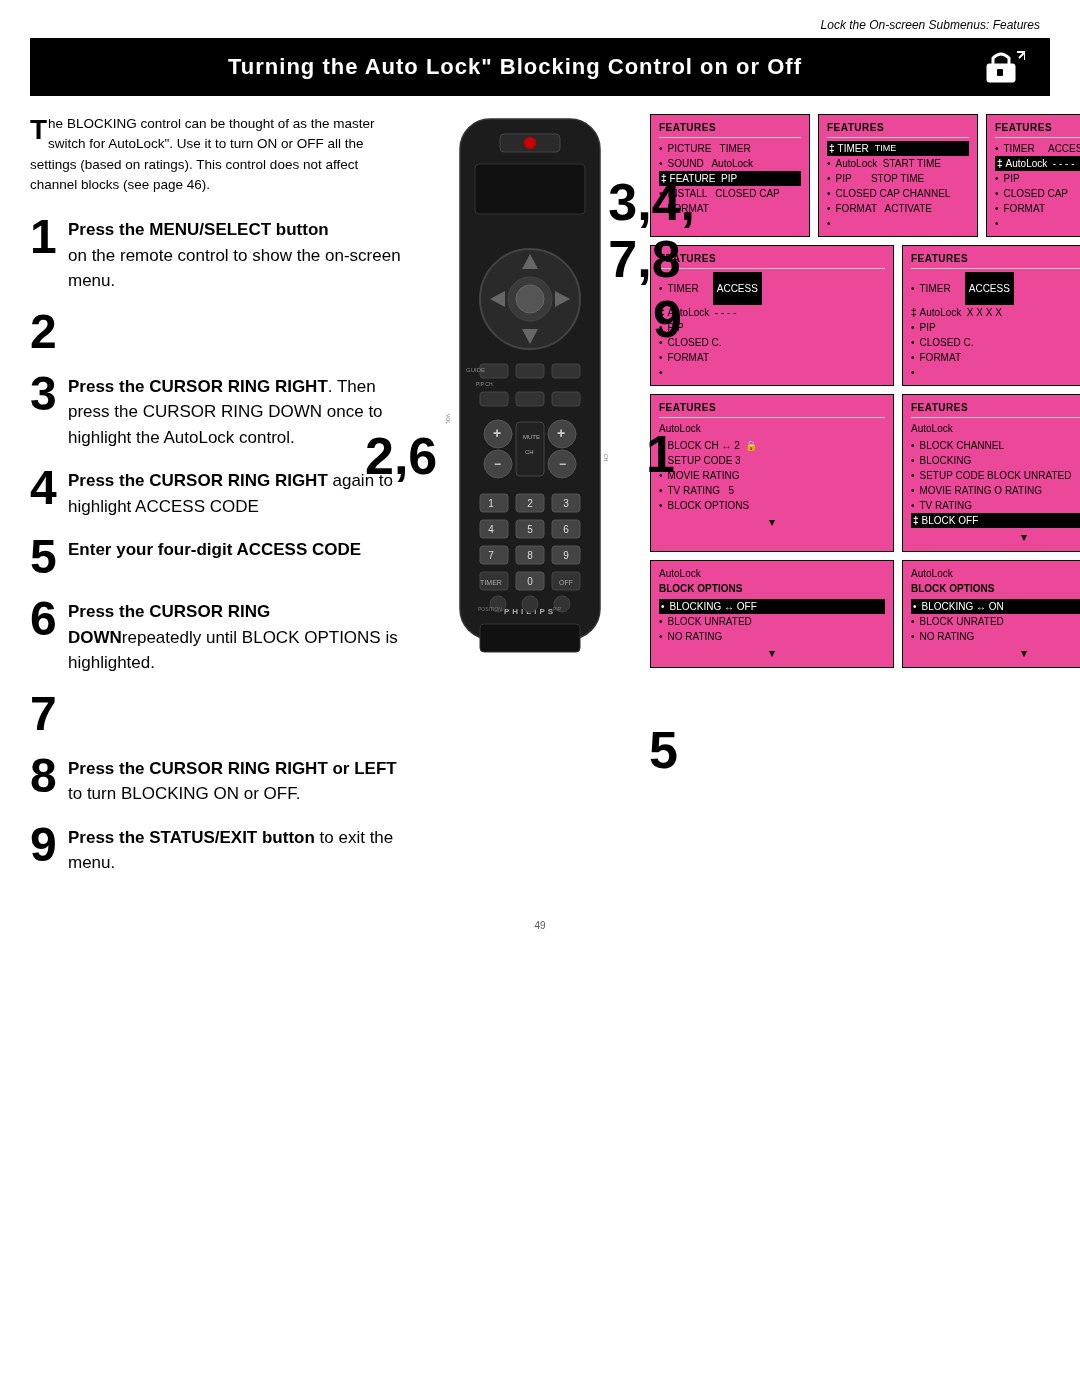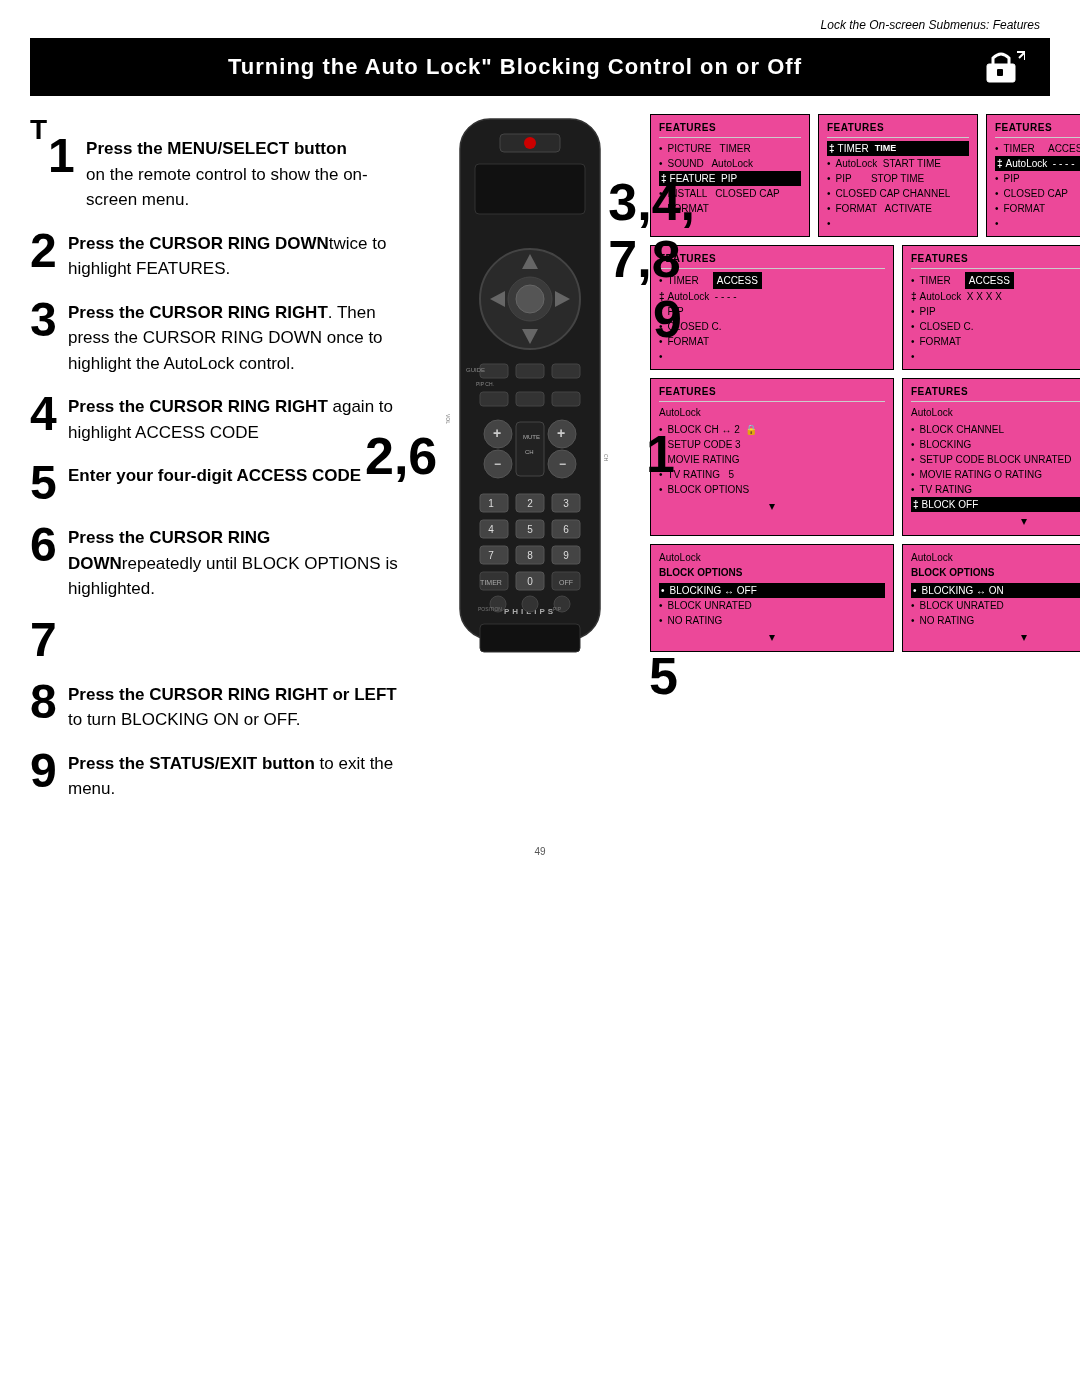--- a/index.html
+++ b/index.html
@@ -108,21 +108,21 @@
     }
     .menu-item.highlighted {
       background: #000;
       color: #fff;
       padding: 0 2px;
     }
     .bullet { margin-right: 2px; }
     .access-block {
       background: #000;
       color: #fff;
-      padding: 1px 4px;
+      padding: 9px 4px;
       font-size: 10px;
       display: inline-block;
     }
     .page-footer {
       text-align: center;
       padding: 30px 0 20px 0;
       font-size: 10px;
       color: #555;
     }
     .content-wrapper {
@@ -164,37 +164,35 @@
       <path d="M40 2 L34 8" stroke="white" stroke-width="2"></path>
     </svg>
   </div>
 </div>
 
 <div class="content-wrapper">
 
   <div class="steps-col">
     <div class="intro-text">
       <span class="drop-cap">T</span>
+      <span>he BLOCKING control can be thought of as the  master switch  for AutoLock". Use it to turn ON or OFF all the settings (based on ratings). This control does not affect channel blocks (see page 46).</span>
     </div>
 
     <ol class="steps-list">
 
       <li class="step-item">
         <span class="step-number">1</span>
         <div class="step-text">
           <b>Press the MENU/SELECT button</b><br>
           on the remote control to show the on-screen menu.
         </div>
       </li>
 
       <li class="step-item">
         <span class="step-number">2</span>
-        <div class="step-text">
-          <b>Press the CURSOR RING DOWN</b>twice to highlight FEATURES.
-        </div>
       </li>
 
       <li class="step-item">
         <span class="step-number">3</span>
         <div class="step-text">
           <b>Press the CURSOR RING RIGHT</b>. Then press the CURSOR RING DOWN once to highlight the AutoLock control.
         </div>
       </li>
 
       <li class="step-item">
@@ -340,21 +338,21 @@
         <div class="menu-panel-title">FEATURES</div>
         <div class="menu-item"><span class="bullet">•</span> PICTURE &nbsp; TIMER</div>
         <div class="menu-item"><span class="bullet">•</span> SOUND &nbsp; AutoLock</div>
         <div class="menu-item highlighted"><span style="font-weight:bold;">‡</span> FEATURE &nbsp;PIP</div>
         <div class="menu-item"><span class="bullet">•</span> INSTALL &nbsp; CLOSED CAP</div>
         <div class="menu-item">&nbsp;&nbsp; FORMAT</div>
       </div>
 
       <div class="menu-panel">
         <div class="menu-panel-title">FEATURES</div>
-        <div class="menu-item highlighted"><span style="font-weight:bold;">‡</span>TIMER <span style="background:#000;color:#fff;padding:0 3px;font-size:9px;font-weight:bold;">TIME</span></div>
+        <div class="menu-item highlighted"><span style="font-weight:bold;">‡</span>TIMER <span style="background:#000;color:#fff;padding:0 3px;font-size:9px;">TIME</span></div>
         <div class="menu-item"><span class="bullet">•</span> AutoLock &nbsp;START TIME</div>
         <div class="menu-item"><span class="bullet">•</span> PIP &nbsp;&nbsp;&nbsp;&nbsp;&nbsp; STOP TIME</div>
         <div class="menu-item"><span class="bullet">•</span> CLOSED CAP CHANNEL</div>
         <div class="menu-item"><span class="bullet">•</span> FORMAT &nbsp; ACTIVATE</div>
         <div class="menu-item">
             <span class="bullet">•</span>
           </div>
       </div>
 
       <div class="menu-panel">

